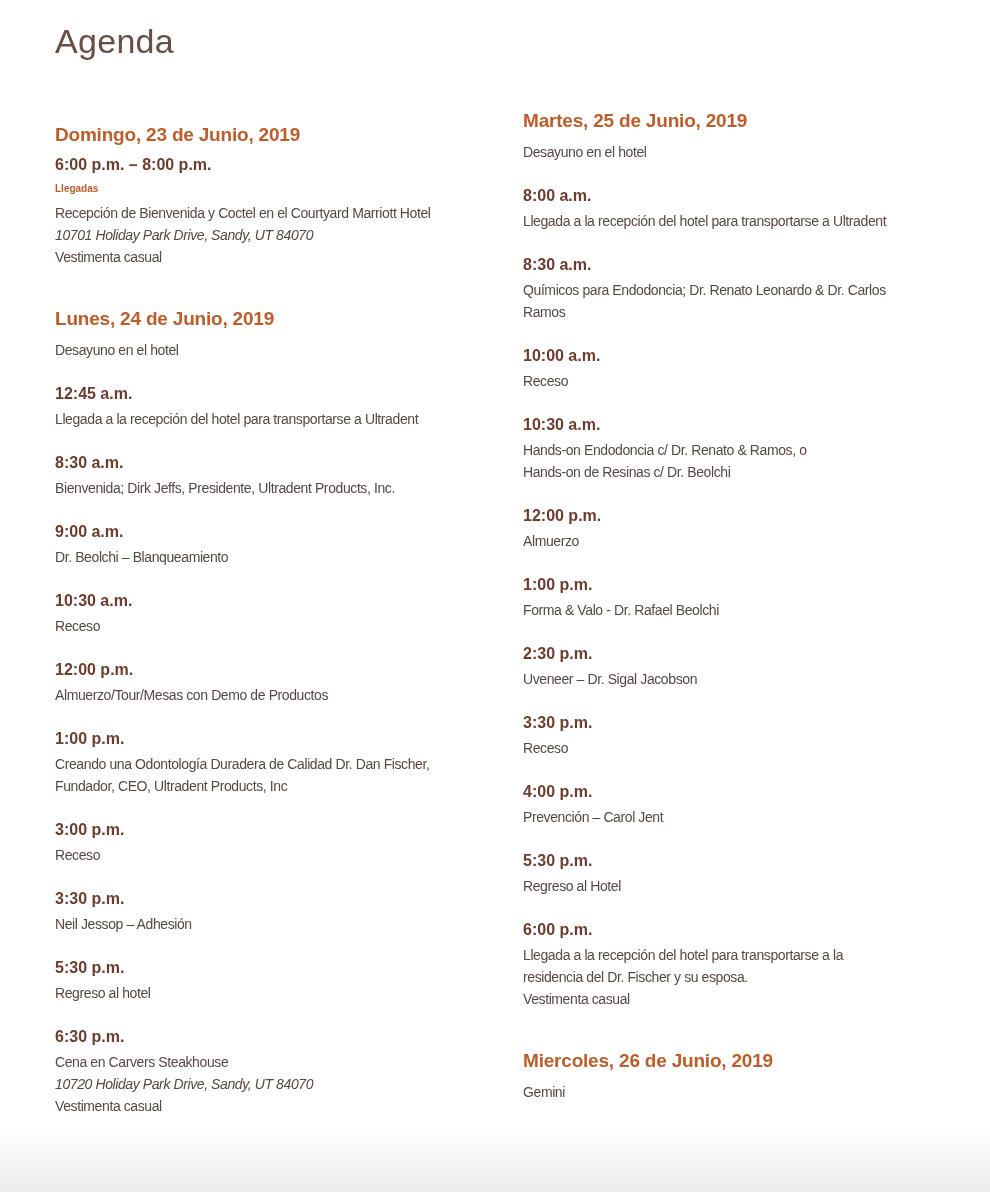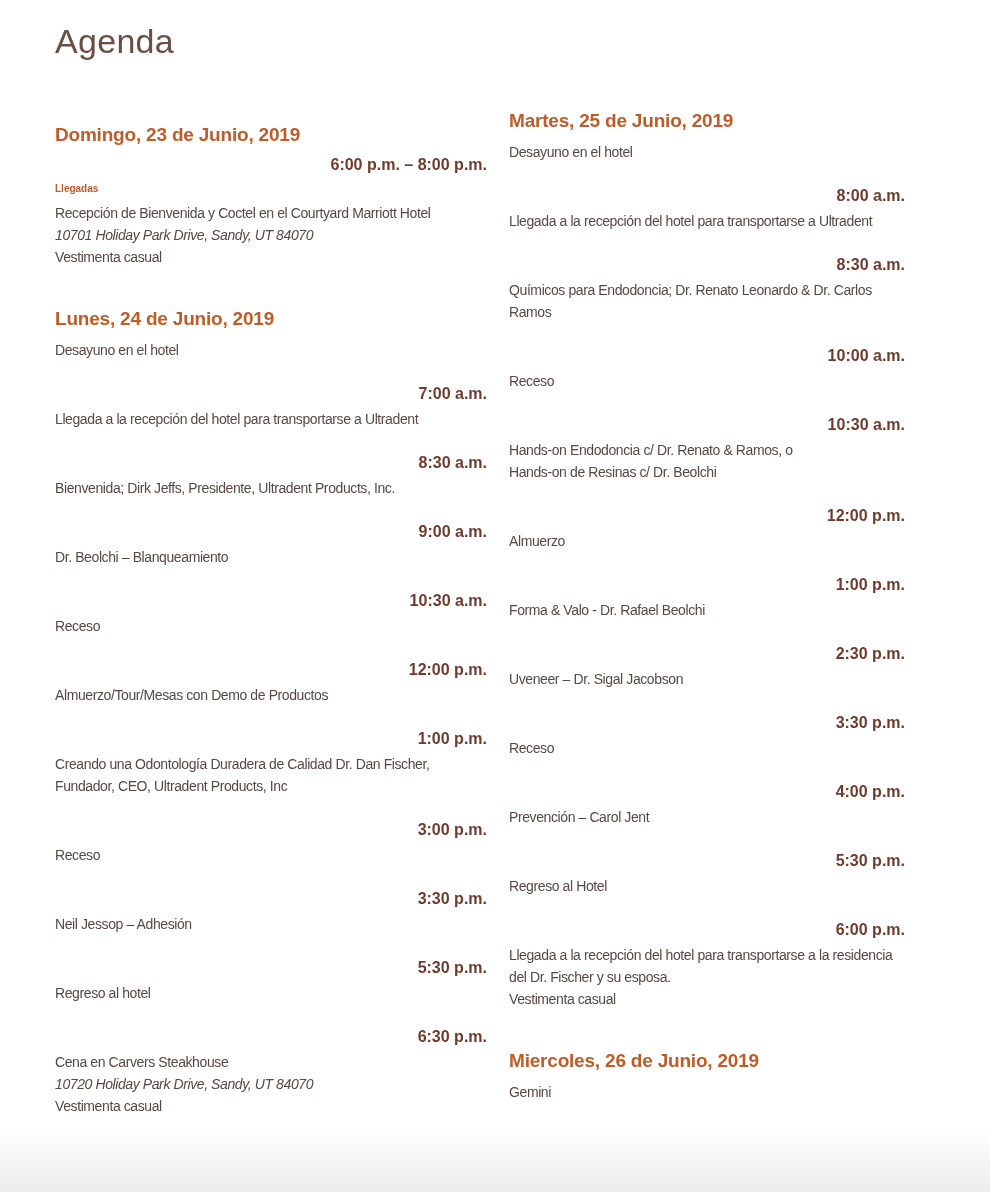--- a/index.html
+++ b/index.html
@@ -23,21 +23,21 @@
   .page-title {
     font-size: 34px;
     font-weight: 400;
     color: var(--title-color, #6a4e43);
     margin: 0 0 46px 0;
     letter-spacing: 0.3px;
   }
   .columns {
     display: grid;
     grid-template-columns: 432px 1fr;
-    column-gap: 22px;
+    column-gap: 36px;
     align-items: start;
   }
   .col-left { padding-top: 14px; }
   .day { margin-top: 37px; }
   .day:first-child { margin-top: 0; }
   .day-heading {
     font-size: 19px;
     line-height: 27px;
     font-weight: 700;
     color: var(--heading-color, #c05c28);
@@ -45,21 +45,20 @@
     letter-spacing: -0.2px;
   }
   .event { margin-top: 23px; }
   .day-heading + .event { margin-top: 2px; }
   .event-time {
     font-size: 16px;
     line-height: 20px;
     font-weight: 700;
     color: var(--time-color, #6f3b2c);
     margin: 0 0 4px 0;
-    text-align: right;
   }
   .event-label {
     font-size: 10px;
     line-height: 19px;
     font-weight: 700;
     color: var(--heading-color, #c05c28);
     margin: 0 0 4px 0;
   }
   .day-intro, .event-line {
     font-size: 14px;
@@ -84,21 +83,21 @@
             <p class="event-label">Llegadas</p>
             <p class="event-line">Recepción de Bienvenida y Coctel en el Courtyard Marriott Hotel</p>
             <p class="event-line italic">10701 Holiday Park Drive, Sandy, UT 84070</p>
             <p class="event-line">Vestimenta casual</p>
           </div>
         </section>
         <section class="day">
           <h2 class="day-heading">Lunes, 24 de Junio, 2019</h2>
           <p class="day-intro">Desayuno en el hotel</p>
           <div class="event">
-            <h3 class="event-time">7:00 a.m.</h3>
+            <h3 class="event-time">12:45 a.m.</h3>
             <p class="event-line">Llegada a la recepción del hotel para transportarse a Ultradent</p>
           </div>
           <div class="event">
             <h3 class="event-time">8:30 a.m.</h3>
             <p class="event-line">Bienvenida; Dirk Jeffs, Presidente, Ultradent Products, Inc.</p>
           </div>
           <div class="event">
             <h3 class="event-time">9:00 a.m.</h3>
             <p class="event-line">Dr. Beolchi – Blanqueamiento</p>
           </div>

